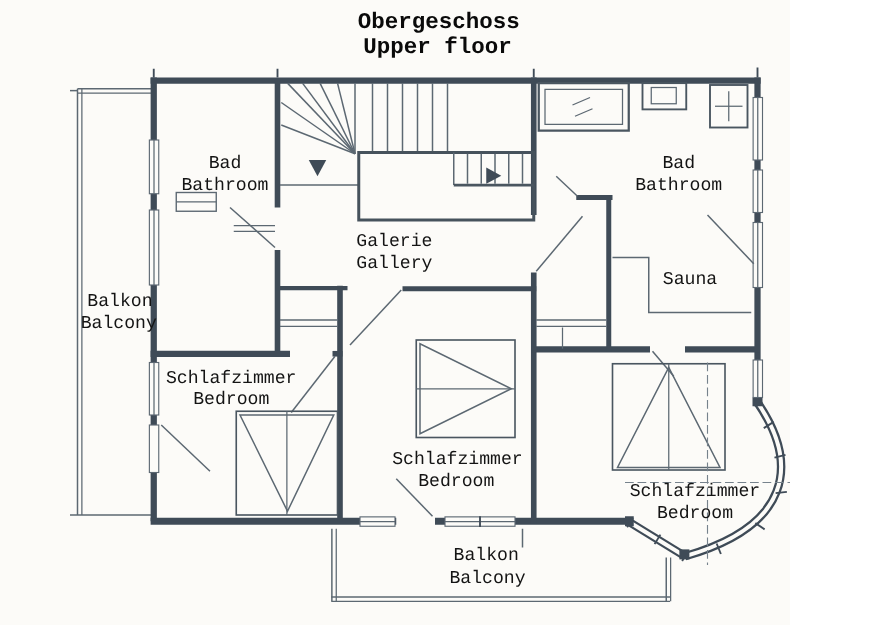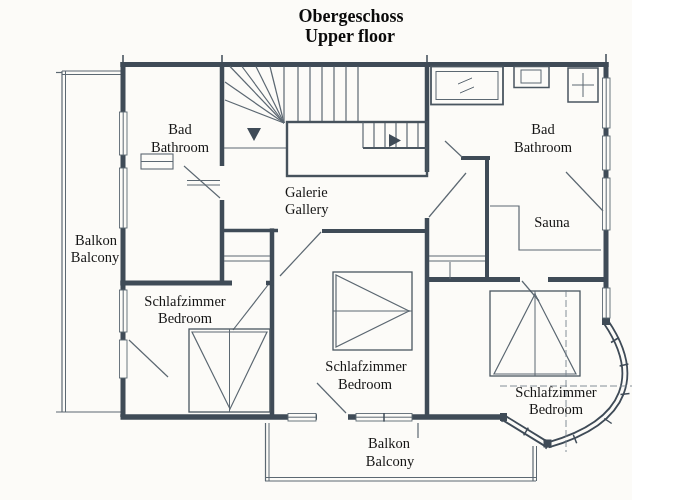--- a/index.html
+++ b/index.html
@@ -1,21 +1,21 @@
 <!DOCTYPE html>
 <html><head>
 <meta charset="utf-8">
 <style>
   html,body { margin:0; padding:0; background:#ffffff; }
   .page {
     position:relative;
     width:632px; height:500px;
     background:#fcfbf8;
     overflow:hidden;
-    font-family:Liberation Serif, serif;
+    font-family:Liberation Mono, monospace;
   }
   svg { position:absolute; left:0; top:0; }
   .wall   { stroke:#3f4b57; fill:none; stroke-linecap:butt; }
   .med    { stroke:#4a5660; stroke-width:2.2; fill:none; }
   .thin   { stroke:#5c6872; stroke-width:1.2; fill:none; }
   .thin2  { stroke:#5c6872; stroke-width:1.0; fill:none; }
   .winr   { fill:#fcfbf8; stroke:#5c6872; stroke-width:0.9; }
   .gap    { fill:#fcfbf8; stroke:none; }
   .dark   { fill:#3f4b57; stroke:none; }
   .paper  { stroke:#fcfbf8; fill:none; }

